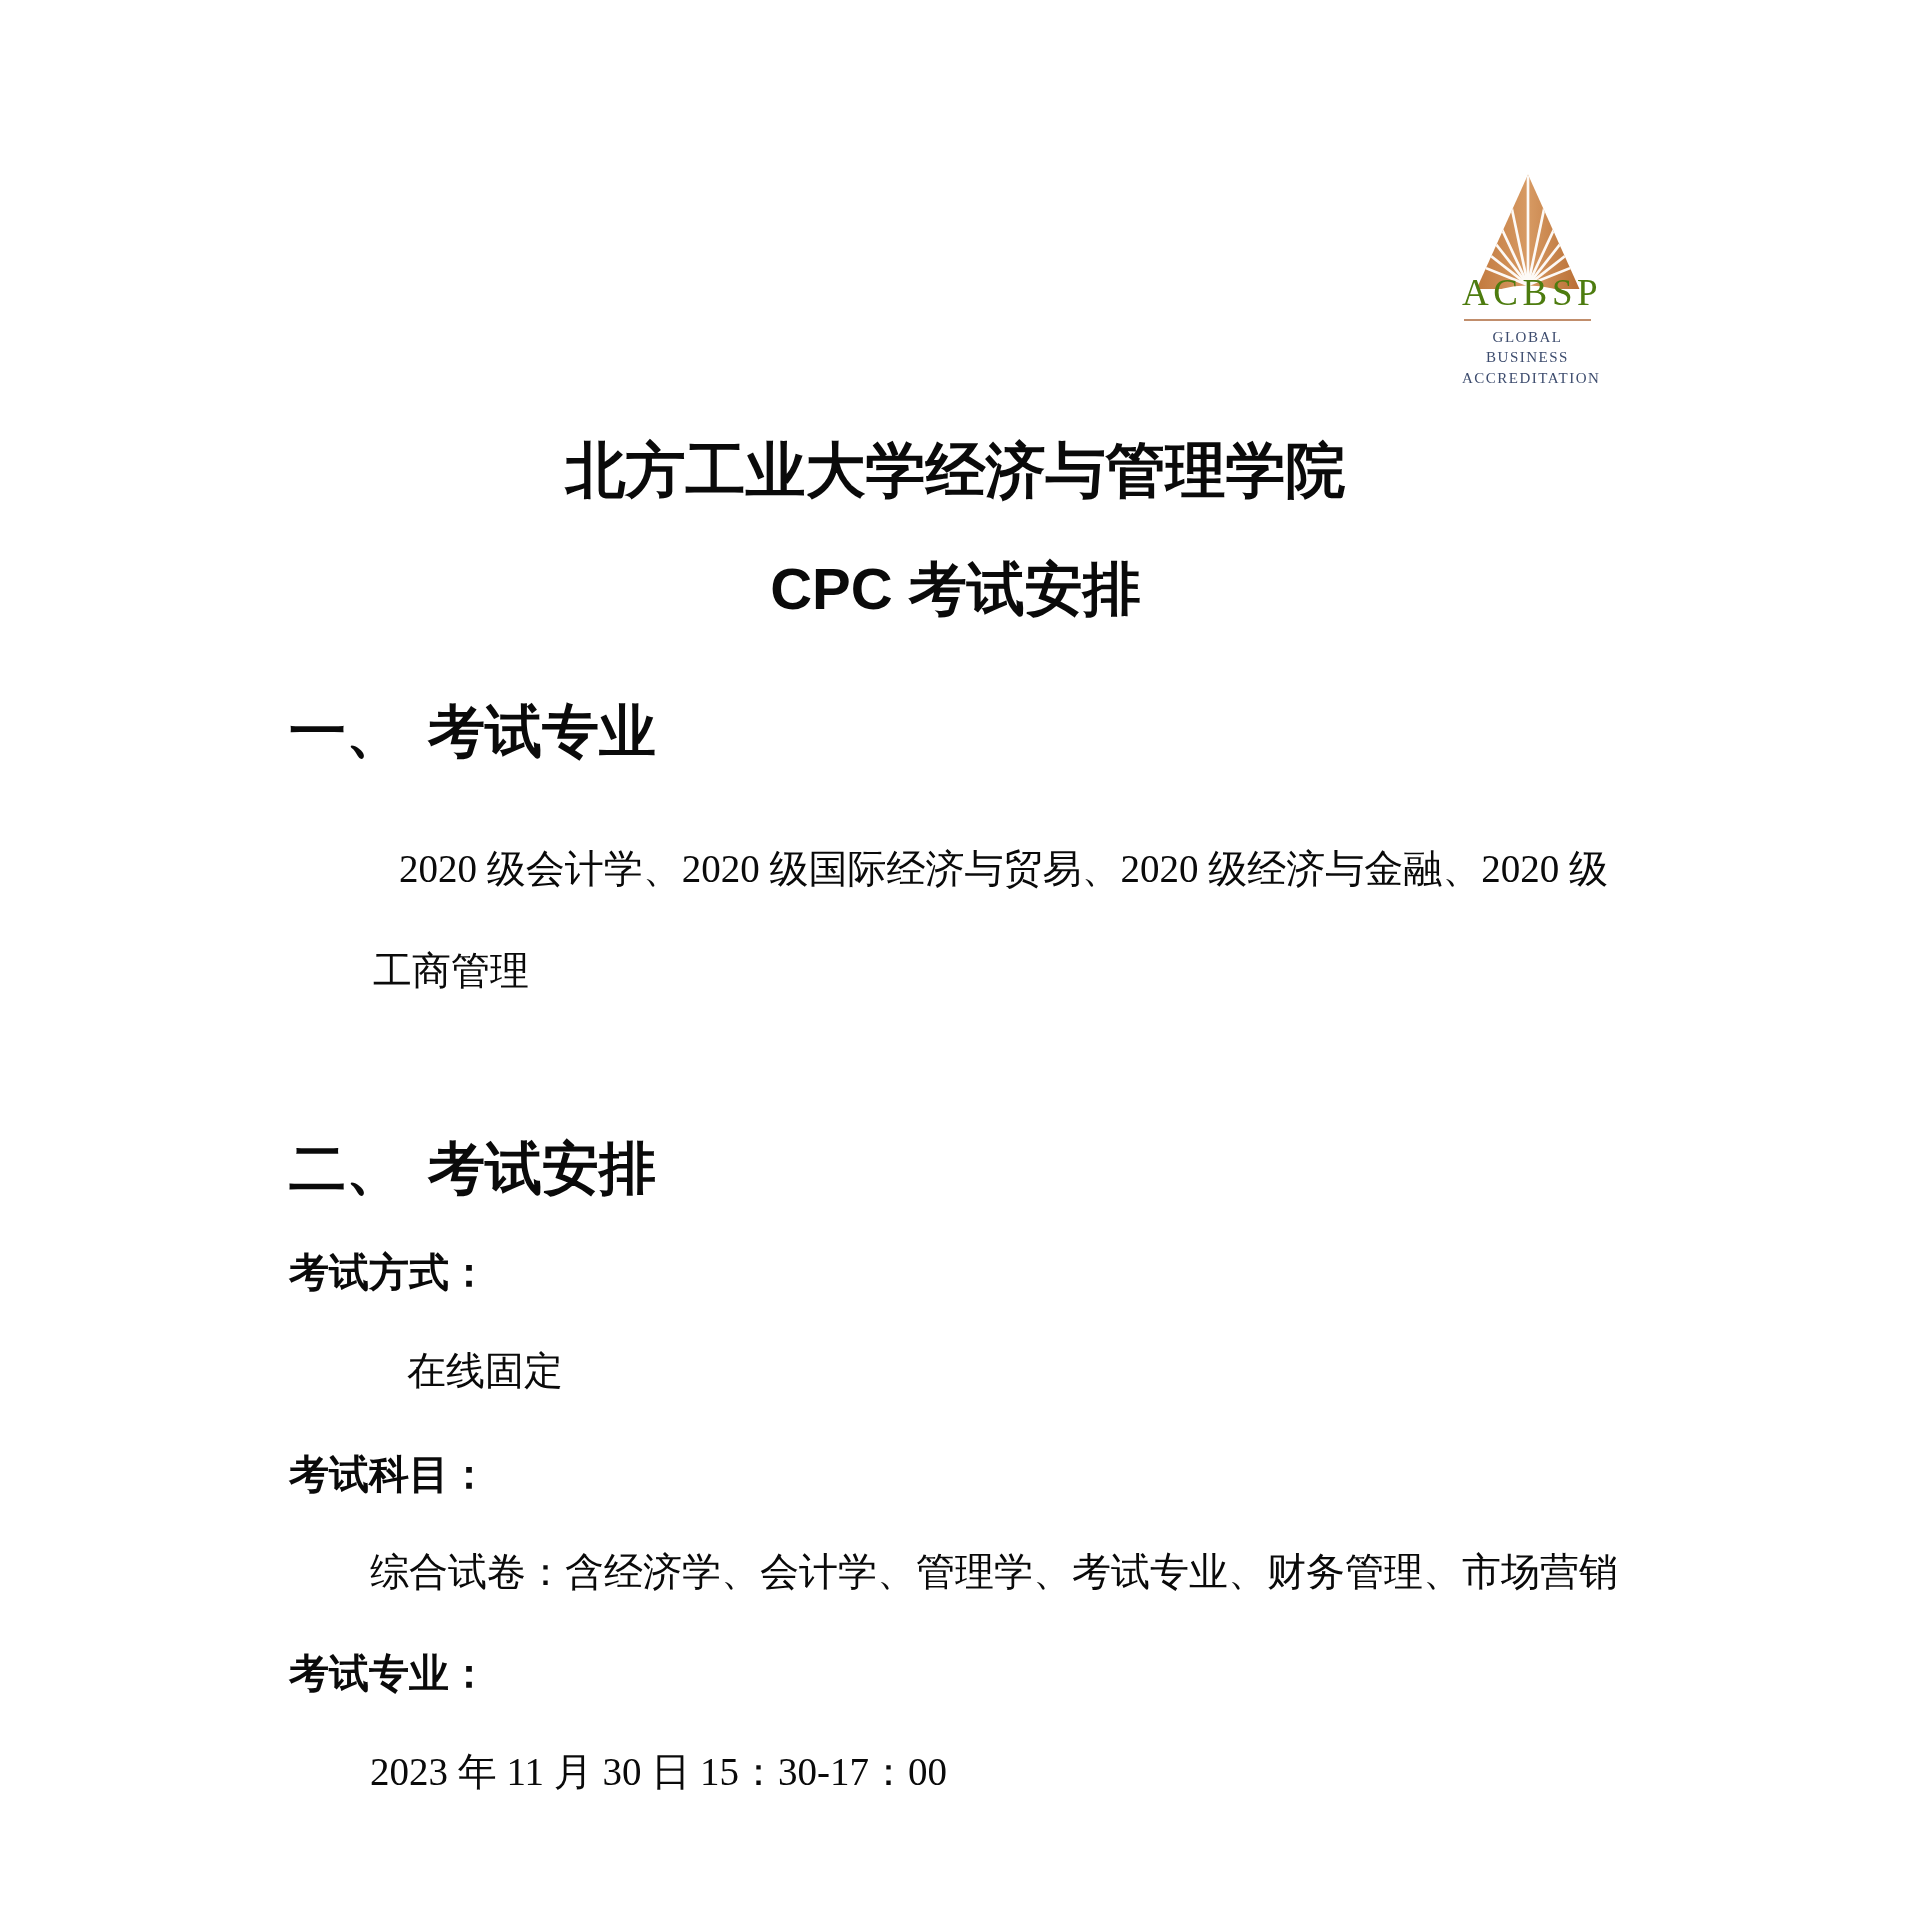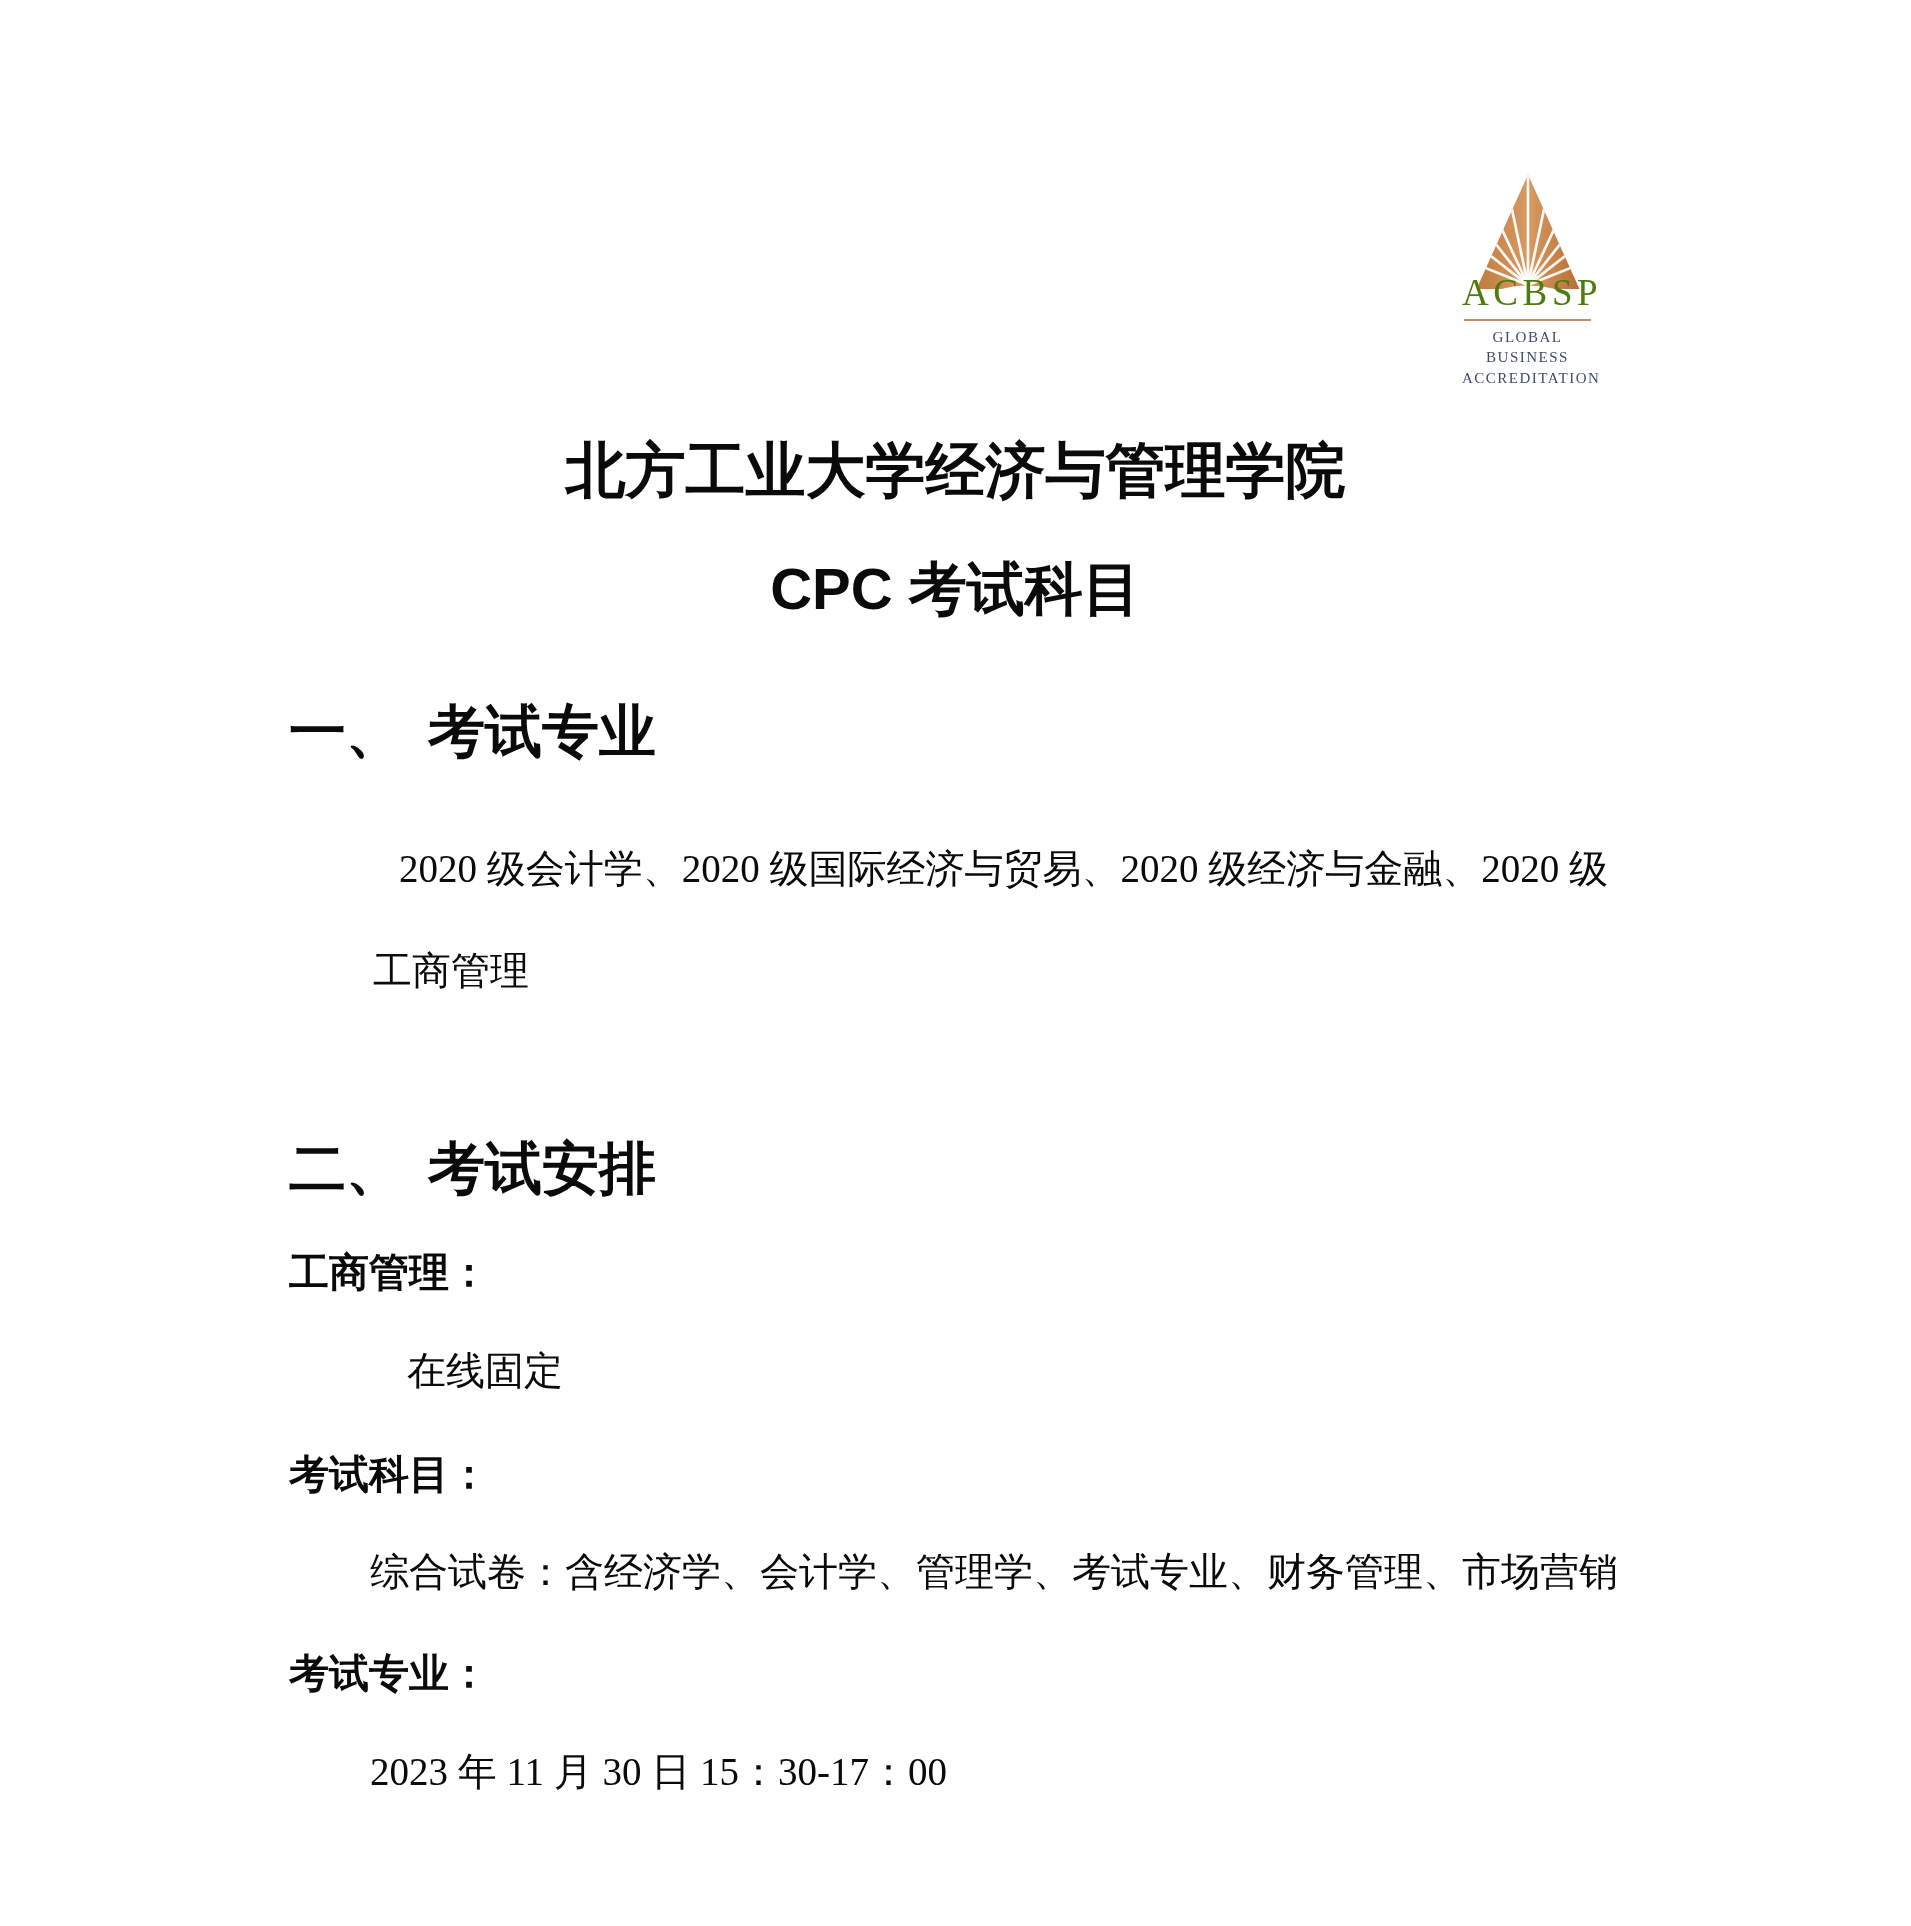--- a/index.html
+++ b/index.html
@@ -96,33 +96,33 @@
     </svg>
     <div class="logo-acronym">ACBSP</div>
     <div class="logo-divider"></div>
     <div class="logo-tagline">
       <div>GLOBAL BUSINESS</div>
       <div>ACCREDITATION</div>
     </div>
   </div>
 
   <div class="abs doc-title title1">北方工业大学经济与管理学院</div>
-  <div class="abs doc-title title2">CPC 考试科目</div>
+  <div class="abs doc-title title2">CPC 考试安排</div>
 
   <div class="abs sec-heading h1">
     <span class="sec-num">一、</span><span>考试专业</span>
   </div>
   <div class="abs body-line s1l1">2020 级会计学、2020 级国际经济与贸易、2020 级经济与金融、2020 级</div>
   <div class="abs body-line s1l2">工商管理</div>
 
   <div class="abs sec-heading h2">
     <span class="sec-num">二、</span><span>考试安排</span>
   </div>
 
-  <div class="abs bold-label lab1">工商管理：</div>
+  <div class="abs bold-label lab1">考试方式：</div>
   <div class="abs body-line indent val1">在线固定</div>
 
   <div class="abs bold-label lab2">考试科目：</div>
   <div class="abs body-line indent val2">综合试卷：含经济学、会计学、管理学、考试专业、财务管理、市场营销</div>
 
   <div class="abs bold-label lab3">考试专业：</div>
   <div class="abs body-line indent val3">2023 年 11 月 30 日 15：30-17：00</div>
 
 </div>
 

